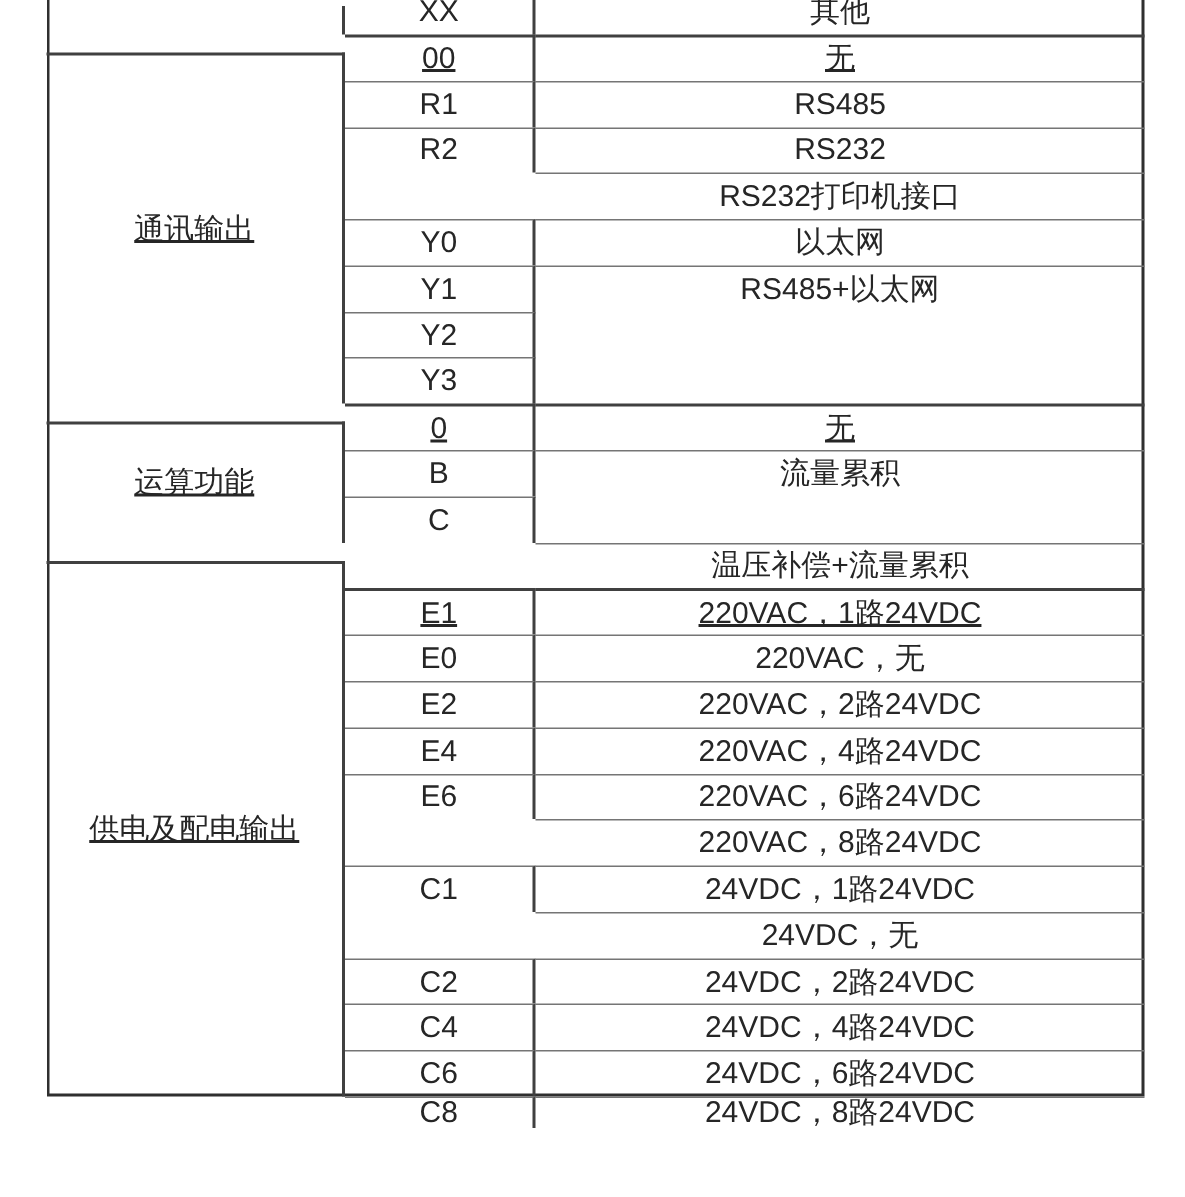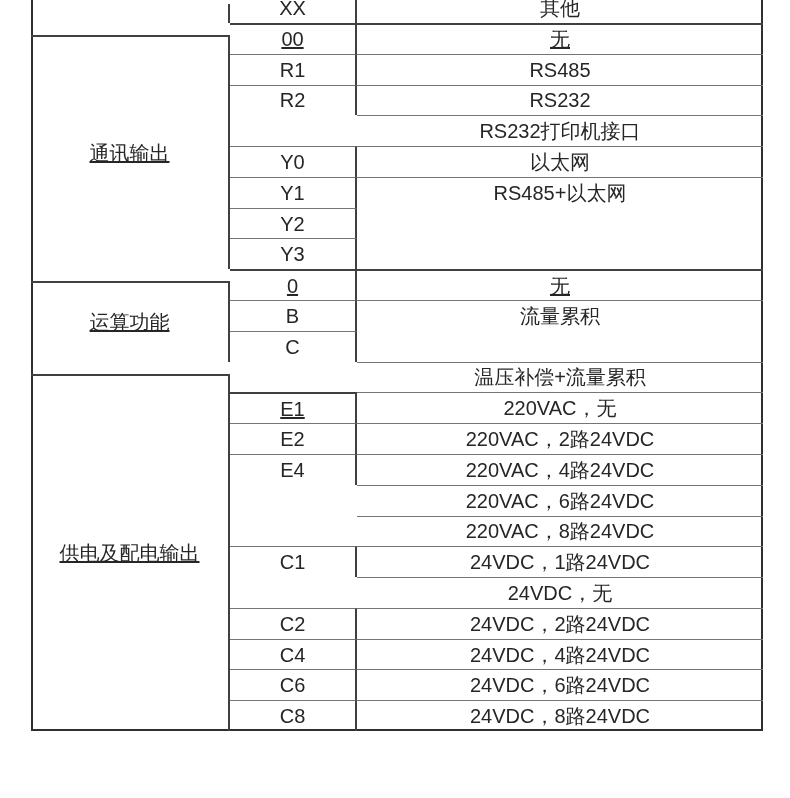--- a/index.html
+++ b/index.html
@@ -67,25 +67,28 @@
   <div class="cell cat sec span3">运算功能</div>
   <div class="cell code sec">0</div>
   <div class="cell desc sec">无</div>
   <div class="cell code rl">B</div>
   <div class="cell desc rl">流量累积</div>
   <div class="cell code rl">C</div>
   <div class="cell cat sec span12">供电及配电输出</div>
 
   <div class="cell desc rl">温压补偿+流量累积</div>
   <div class="cell code sec">E1</div>
+  <div class="cell desc sec">220VAC，1路24VDC</div>
+  <div class="cell code rl">E0</div>
   <div class="cell desc rl">220VAC，无</div>
   <div class="cell code rl">E2</div>
   <div class="cell desc rl">220VAC，2路24VDC</div>
   <div class="cell code rl">E4</div>
   <div class="cell desc rl">220VAC，4路24VDC</div>
+  <div class="cell code rl">E6</div>
   <div class="cell desc rl">220VAC，6路24VDC</div>
   <div class="cell desc rl">220VAC，8路24VDC</div>
   <div class="cell code rl">C1</div>
   <div class="cell desc rl">24VDC，1路24VDC</div>
   <div class="cell desc rl">24VDC，无</div>
   <div class="cell code rl">C2</div>
   <div class="cell desc rl">24VDC，2路24VDC</div>
   <div class="cell code rl">C4</div>
   <div class="cell desc rl">24VDC，4路24VDC</div>
   <div class="cell code rl">C6</div>

